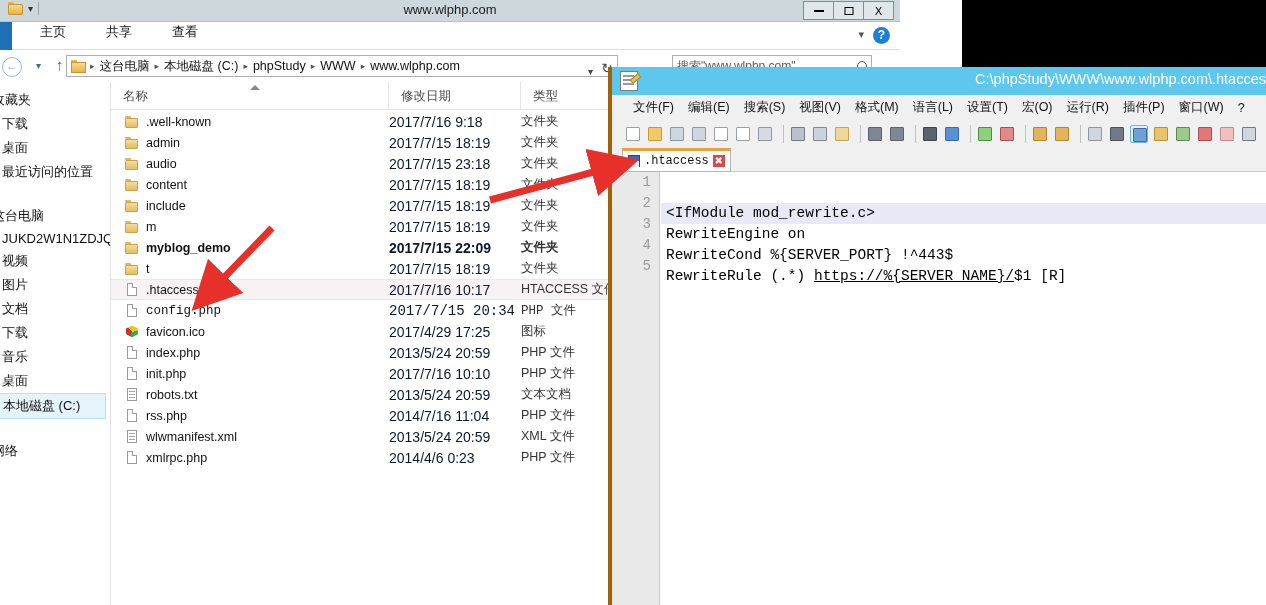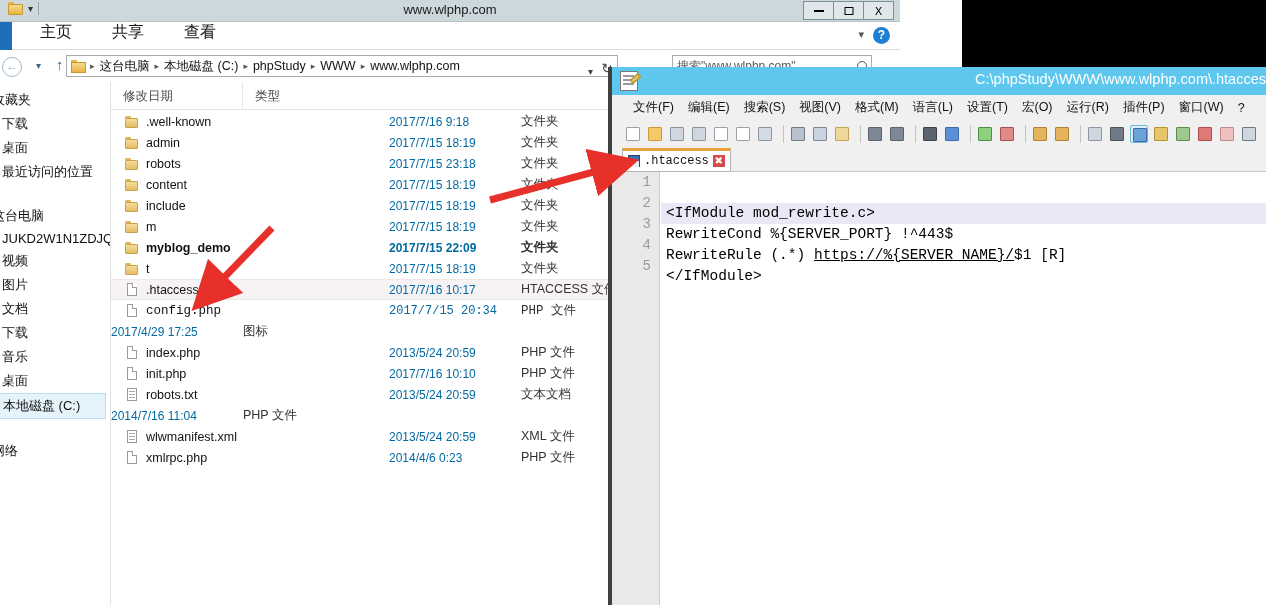--- a/index.html
+++ b/index.html
@@ -31,21 +31,21 @@
   .winbtn .g { position:absolute; left:50%; top:50%; transform:translate(-50%,-50%);
     font-size:11px; color:#000; font-family:"DejaVu Sans",sans-serif; line-height:1; }
   .winbtn .min-g { width:10px; height:2px; background:#000; }
   .winbtn .max-g { width:9px; height:8px; border:1.5px solid #000; }
 
   
   .exp-ribbon { position:absolute; left:0; top:22px; width:900px; height:28px;
     background:#fff; border-bottom:1px solid #dcdcdc; }
   .ribbon-filetab { position:absolute; left:0; top:0; width:12px; height:28px; background:#1e6fb8; }
   .ribbon-tabs { position:absolute; left:20px; top:0; height:28px; display:flex; align-items:center; }
-  .rtab { font-size:16px; color:#1a1a1a; padding:0 20px; height:36px; line-height:28px;text-align:center; }
+  .rtab { font-size:13px; color:#1a1a1a; padding:0 20px; height:36px; line-height:28px;text-align:center; }
   .ribbon-help { position:absolute; right:10px; top:5px; width:17px; height:17px;
     border-radius:50%; background:#1d7fd4; color:#fff; font-size:12px; font-weight:bold;
     text-align:center; line-height:17px; }
   .ribbon-chevron { position:absolute; right:36px; top:6px; font-size:11px; color:#555; }
 
   
   .exp-addrrow { position:absolute; left:0; top:50px; width:900px; height:32px; background:#fff; }
   .nav-back { position:absolute; left:2px; top:7px; width:20px; height:20px; border-radius:50%;
     border:1.5px solid #9cb5c9; color:#9cb5c9; font-size:12px; text-align:center; line-height:17px; }
   .nav-down { position:absolute; left:36px; top:10px; font-size:10px; color:#3b6f96; }
@@ -89,21 +89,21 @@
   .lh-date { width:132px; }
   .lh-type { width:98px; border-right:none; }
   .sort-arrow { position:absolute; left:50%; top:3px; width:0; height:0;
     border-left:5px solid transparent; border-right:5px solid transparent;
     border-bottom:5px solid #888; }
 
   .row { position:absolute; left:0; width:508px; height:21px; display:flex; align-items:center; }
   .row.sel { background:#f7f3f4; border-top:1px solid #ece7e8; border-bottom:1px solid #ece7e8; }
   .cell-name { width:278px; display:flex; align-items:center; padding-left:14px; }
   .cell-name span.t { font-size:12.5px; color:#111; white-space:nowrap; }
-  .cell-date { width:132px; font-size:12px; color:#0369a1; }
+  .cell-date { width:132px; font-size:14px; color:#0f172a; }
   .cell-type { width:98px; font-size:12.5px; color:#333; }
 
   .ic { width:14px; height:14px; position:relative; margin-right:7px; flex:0 0 auto; }
   .ic-folder .tb { position:absolute; left:0; top:1px; width:6px; height:2px;
     background:#e0b95f; border-radius:1px 1px 0 0; }
   .ic-folder .bd { position:absolute; left:0; top:3px; width:13px; height:10px;
     background:linear-gradient(#f6dc9b,#e5bd63); border:1px solid #c9a24e; border-radius:1px; }
   .ic-file .pg { position:absolute; left:2px; top:0px; width:10px; height:13px;
     background:#fff; border:1px solid #9b9b9b; }
   .ic-file .pg:after { content:""; position:absolute; right:-1px; top:-1px;
@@ -114,21 +114,21 @@
   .ic-txt .l1,.ic-txt .l2,.ic-txt .l3 { position:absolute; left:4px; width:6px; height:1px; background:#aaa; }
   .ic-txt .l1{top:3px;} .ic-txt .l2{top:6px;} .ic-txt .l3{top:9px;}
   .ic-ico .sh { position:absolute; left:1px; top:1px; width:12px; height:12px;
     background:conic-gradient(from 200deg,#c0392b 0 33%,#f0c419 0 66%,#27ae60 0 100%);
     clip-path:polygon(50% 0,100% 25%,100% 70%,50% 100%,0 70%,0 25%); }
 
   .exp-scroll { position:absolute; left:600px; top:0; width:18px; height:523px; background:#fff; }
 
   
   .npp { position:absolute; left:608px; top:67px; width:658px; height:538px;
-    background:#7dd3fc; border-left:4px solid #404040; }
+    background:#7dd3fc; border-left:4px solid #a16207; }
   .npp-title { position:absolute; left:0; top:0; width:654px; height:28px;
     background:#5ec7ee; }
   .npp-icon { position:absolute; left:8px; top:4px; width:18px; height:20px;
     background:#fff; border:1px solid #7a7a7a; }
   .npp-icon:before { content:""; position:absolute; left:2px; top:3px; width:11px; height:1.5px; background:#9a9a9a;
     box-shadow:0 4px 0 #9a9a9a, 0 8px 0 #9a9a9a; }
   .npp-icon:after { content:""; position:absolute; right:-4px; top:4px; width:9px; height:3px;
     background:#e0c060; border:1px solid #a88a2e; transform:rotate(-40deg); }
   .npp-titletext { position:absolute; right:0px; top:4px; font-size:14.5px; color:#fff;
     white-space:nowrap; }
@@ -263,20 +263,24 @@
             <div class="nav-item sel">本地磁盘 (C:)</div>
           </div>
           <div class="nav-spacer"></div>
           <div class="nav-group">
             <div class="nav-head">网络</div>
           </div>
         </div>
 
       <div class="exp-list">
         <div class="list-head">
+          <div class="lh-cell lh-name">
+            <span>名称</span>
+            <span class="sort-arrow"></span>
+          </div>
           <div class="lh-cell lh-date">修改日期</div>
           <div class="lh-cell lh-type">类型</div>
         </div>
         <div id="rows">
             <div class="row" style="top: 29px;">
               <div class="cell-name">
                 <div class="ic ic-folder">
                   <div class="tb"></div>
                   <div class="bd"></div>
                 </div>
@@ -295,21 +299,21 @@
               </div>
               <div class="cell-date">2017/7/15 18:19</div>
               <div class="cell-type">文件夹</div>
             </div>
             <div class="row" style="top: 71px;">
               <div class="cell-name">
                 <div class="ic ic-folder">
                   <div class="tb"></div>
                   <div class="bd"></div>
                 </div>
-                <span class="t">robots</span>
+                <span class="t">audio</span>
               </div>
               <div class="cell-date">2017/7/15 23:18</div>
               <div class="cell-type">文件夹</div>
             </div>
             <div class="row" style="top: 92px;">
               <div class="cell-name">
                 <div class="ic ic-folder">
                   <div class="tb"></div>
                   <div class="bd"></div>
                 </div>
@@ -376,20 +380,26 @@
               <div class="cell-name">
                 <div class="ic ic-file">
                   <div class="pg"></div>
                 </div>
                 <span class="t">config.php</span>
               </div>
               <div class="cell-date">2017/7/15 20:34</div>
               <div class="cell-type">PHP 文件</div>
             </div>
             <div class="row" style="top: 239px;">
+              <div class="cell-name">
+                <div class="ic ic-ico">
+                  <div class="sh"></div>
+                </div>
+                <span class="t">favicon.ico</span>
+              </div>
               <div class="cell-date">2017/4/29 17:25</div>
               <div class="cell-type">图标</div>
             </div>
             <div class="row" style="top: 260px;">
               <div class="cell-name">
                 <div class="ic ic-file">
                   <div class="pg"></div>
                 </div>
                 <span class="t">index.php</span>
               </div>
@@ -413,20 +423,26 @@
                   <div class="l1"></div>
                   <div class="l2"></div>
                   <div class="l3"></div>
                 </div>
                 <span class="t">robots.txt</span>
               </div>
               <div class="cell-date">2013/5/24 20:59</div>
               <div class="cell-type">文本文档</div>
             </div>
             <div class="row" style="top: 323px;">
+              <div class="cell-name">
+                <div class="ic ic-file">
+                  <div class="pg"></div>
+                </div>
+                <span class="t">rss.php</span>
+              </div>
               <div class="cell-date">2014/7/16 11:04</div>
               <div class="cell-type">PHP 文件</div>
             </div>
             <div class="row" style="top: 344px;">
               <div class="cell-name">
                 <div class="ic ic-txt">
                   <div class="pg"></div>
                   <div class="l1"></div>
                   <div class="l2"></div>
                   <div class="l3"></div>
@@ -571,23 +587,23 @@
     <div class="npp-editor">
       <div class="gutter" id="gutter">
           <div class="ln">1</div>
           <div class="ln">2</div>
           <div class="ln">3</div>
           <div class="ln">4</div>
           <div class="ln">5</div>
         </div>
       <div class="code" id="code">
           <div class="cl cur" style="position: relative;">&lt;IfModule mod_rewrite.c&gt;</div>
+          <div class="cl">RewriteEngine on</div>
           <div class="cl">RewriteCond %{SERVER_PORT} !^443$</div>
           <div class="cl"><span>RewriteRule (.*) </span><span class="lnk">https://%{SERVER_NAME}/</span><span>$1 [R]</span></div>
-          <div class="cl">&lt;/IfModule&gt;</div>
         </div>
     </div>
   </div>
 
   <svg class="arrows" viewBox="0 0 1266 605">
     <defs>
       <marker id="ah1" markerWidth="7" markerHeight="7" refX="3" refY="3.5" orient="auto">
         <path d="M0,0 L7,3.5 L0,7 Z" fill="#e8302a"></path>
       </marker>
     </defs>

